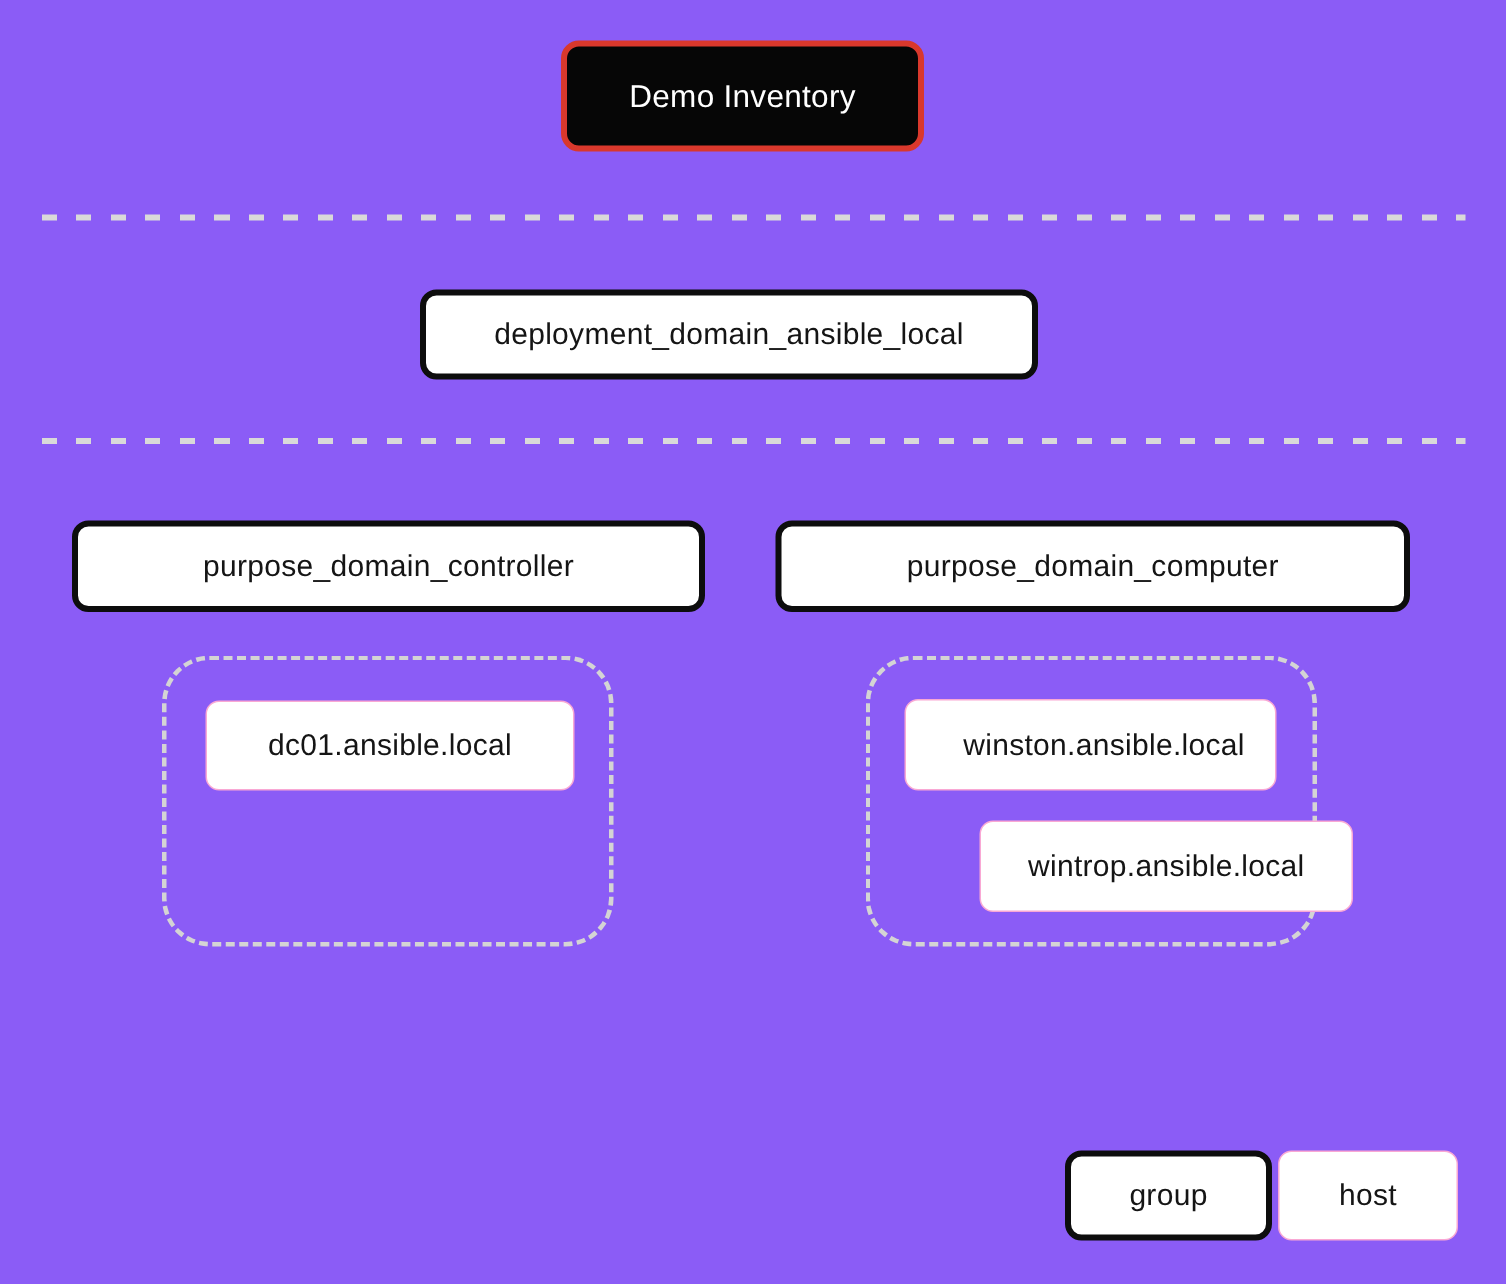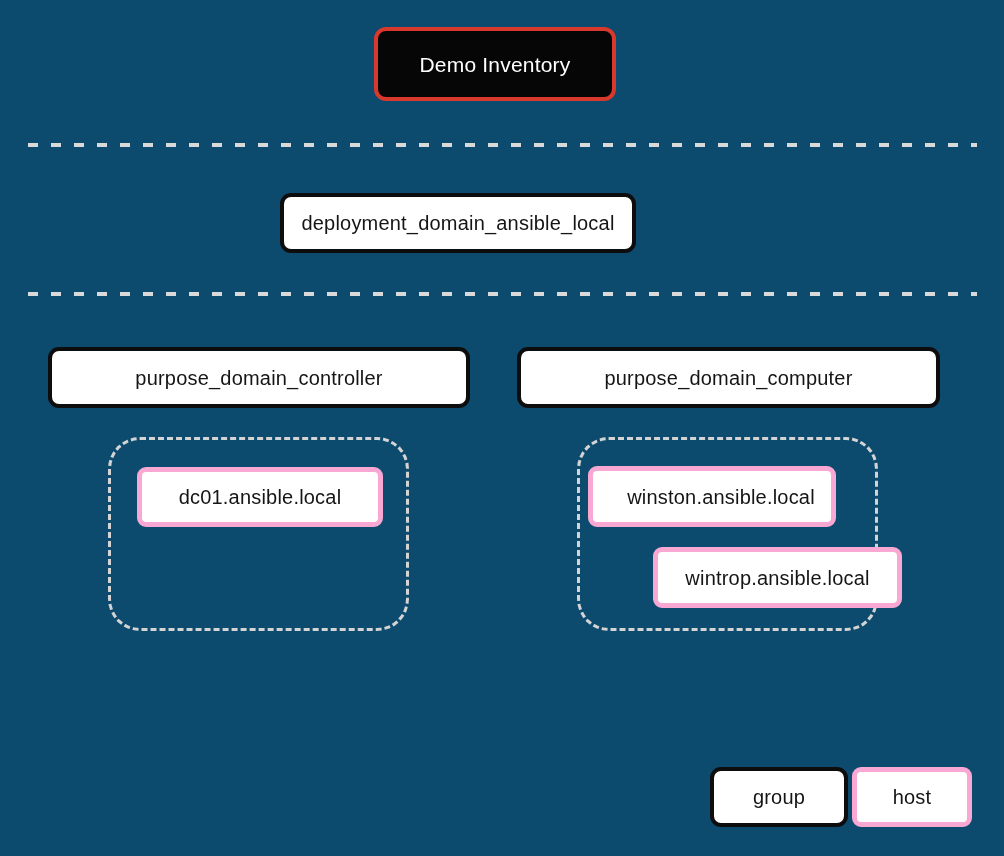--- a/index.html
+++ b/index.html
@@ -4,21 +4,21 @@
 <style>
   html, body {
     margin: 0;
     padding: 0;
     background: #ffffff;
   }
   .canvas {
     position: relative;
     width: 1004px;
     height: 856px;
-    background: #0c4a6e;
+    background: #8b5cf6;
     font-family: "Liberation Sans", sans-serif;
     color: #151515;
     overflow: hidden;
   }
   .node {
     position: absolute;
     box-sizing: border-box;
     display: flex;
     align-items: center;
     justify-content: center;
@@ -33,21 +33,21 @@
     color: #ffffff;
     border: 4px solid #d9382c;
     border-radius: 12px;
     font-size: 21px;
   }
   .group-node {
     border: 4px solid #0d0d0d;
     border-radius: 11px;
   }
   .host-node {
-    border: 5px solid #f9a8d4;
+    border: 1px solid #f9a8d4;
     border-radius: 9px;
   }
   .separator {
     position: absolute;
     height: 4px;
     background: repeating-linear-gradient(
       90deg,
       #d9d9d9 0px, #d9d9d9 10px,
       transparent 10px, transparent 23px
     );
@@ -64,42 +64,42 @@
 <body>
 
 <div class="canvas">
 
   <div class="node inventory-node" style="left:374px; top:27px; width:242px; height:74px;">
     <span>Demo Inventory</span>
   </div>
 
   <div class="separator" style="left:28px; top:143px; width:949px;"></div>
 
-  <div class="node group-node" style="left:280px; top:193px; width:356px; height:60px;">
+  <div class="node group-node" style="left:280px; top:193px; width:412px; height:60px;">
     <span>deployment_domain_ansible_local</span>
   </div>
 
   <div class="separator" style="left:28px; top:292px; width:949px;"></div>
 
   <div class="node group-node" style="left:48px; top:347px; width:422px; height:61px;">
     <span>purpose_domain_controller</span>
   </div>
 
   <div class="node group-node" style="left:517px; top:347px; width:423px; height:61px;">
     <span>purpose_domain_computer</span>
   </div>
 
   <div class="host-container" style="left:108px; top:437px; width:301px; height:194px;">
     <div class="node host-node" style="left:26px; top:27px; width:246px; height:60px;">
       <span>dc01.ansible.local</span>
     </div>
   </div>
 
   <div class="host-container" style="left:577px; top:437px; width:301px; height:194px;">
-    <div class="node host-node" style="left:8px; top:26px; width:248px; height:61px;padding-left:18px;">
+    <div class="node host-node" style="left:23px; top:26px; width:248px; height:61px;padding-left:18px;">
       <span>winston.ansible.local</span>
     </div>
     <div class="node host-node" style="left:25px; top:107px; width:249px; height:61px;margin-left:48px;">
       <span>wintrop.ansible.local</span>
     </div>
   </div>
 
   <div>
     <div class="node group-node" style="left:710px; top:767px; width:138px; height:60px;">
       <span>group</span>

